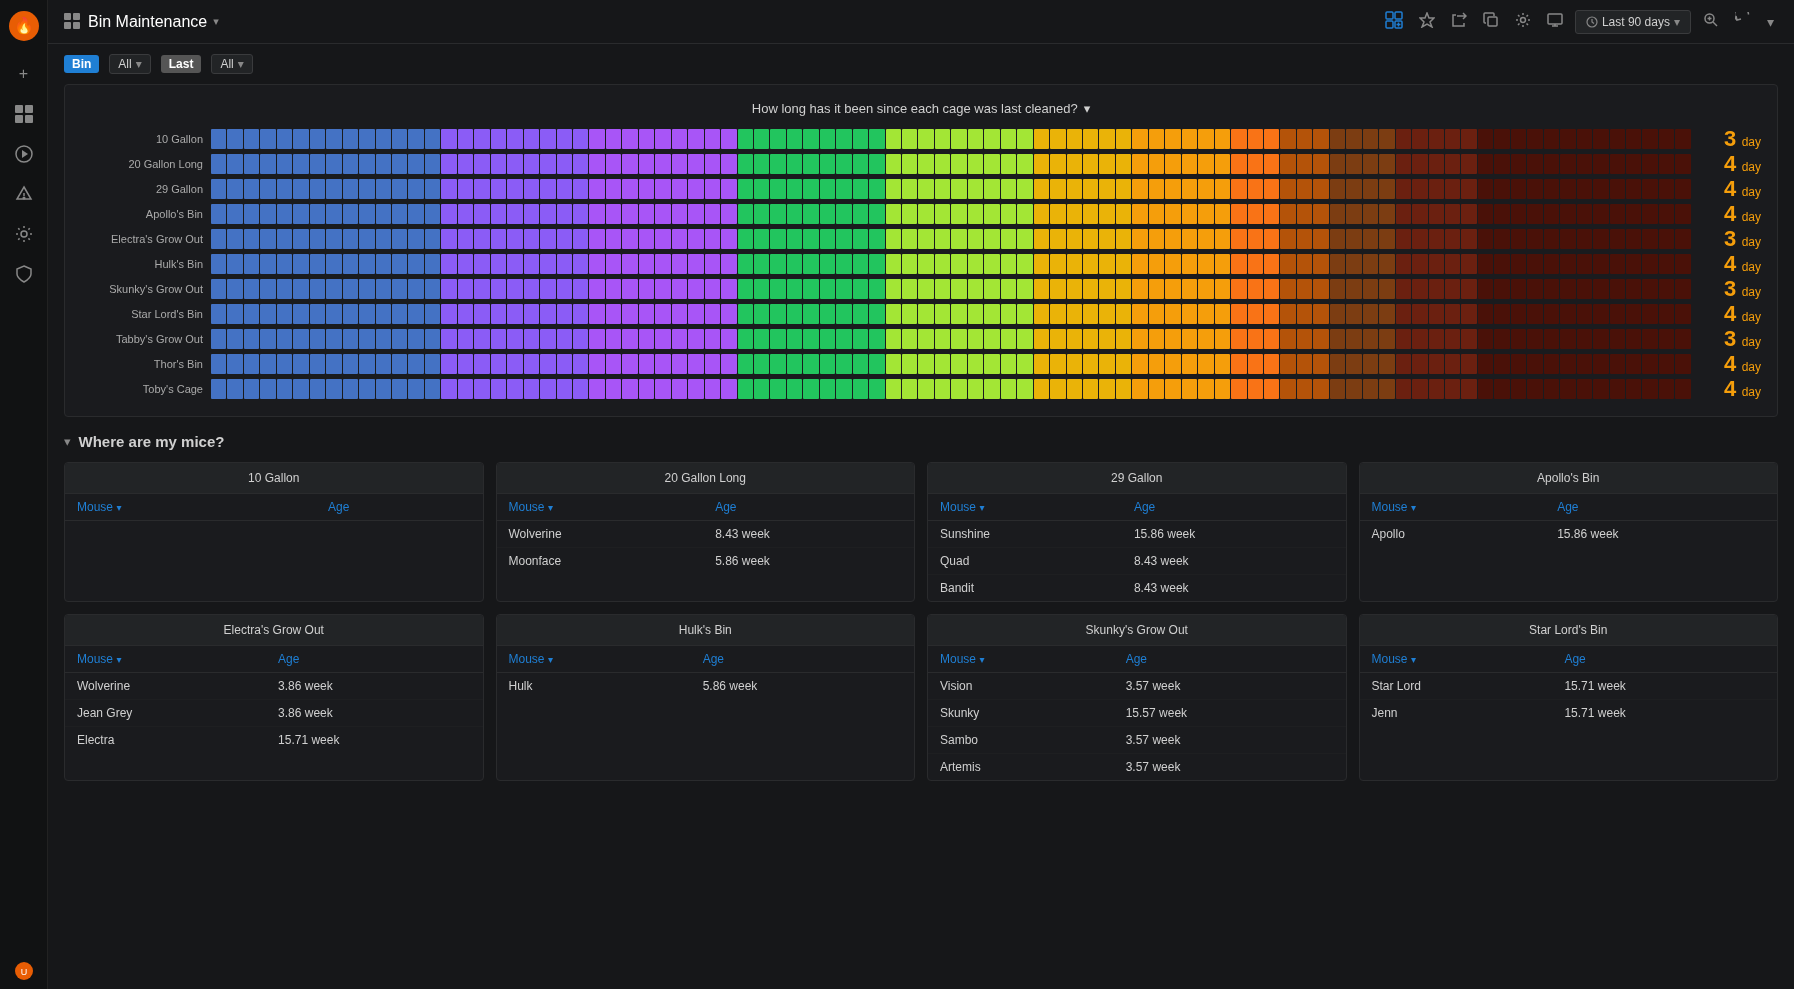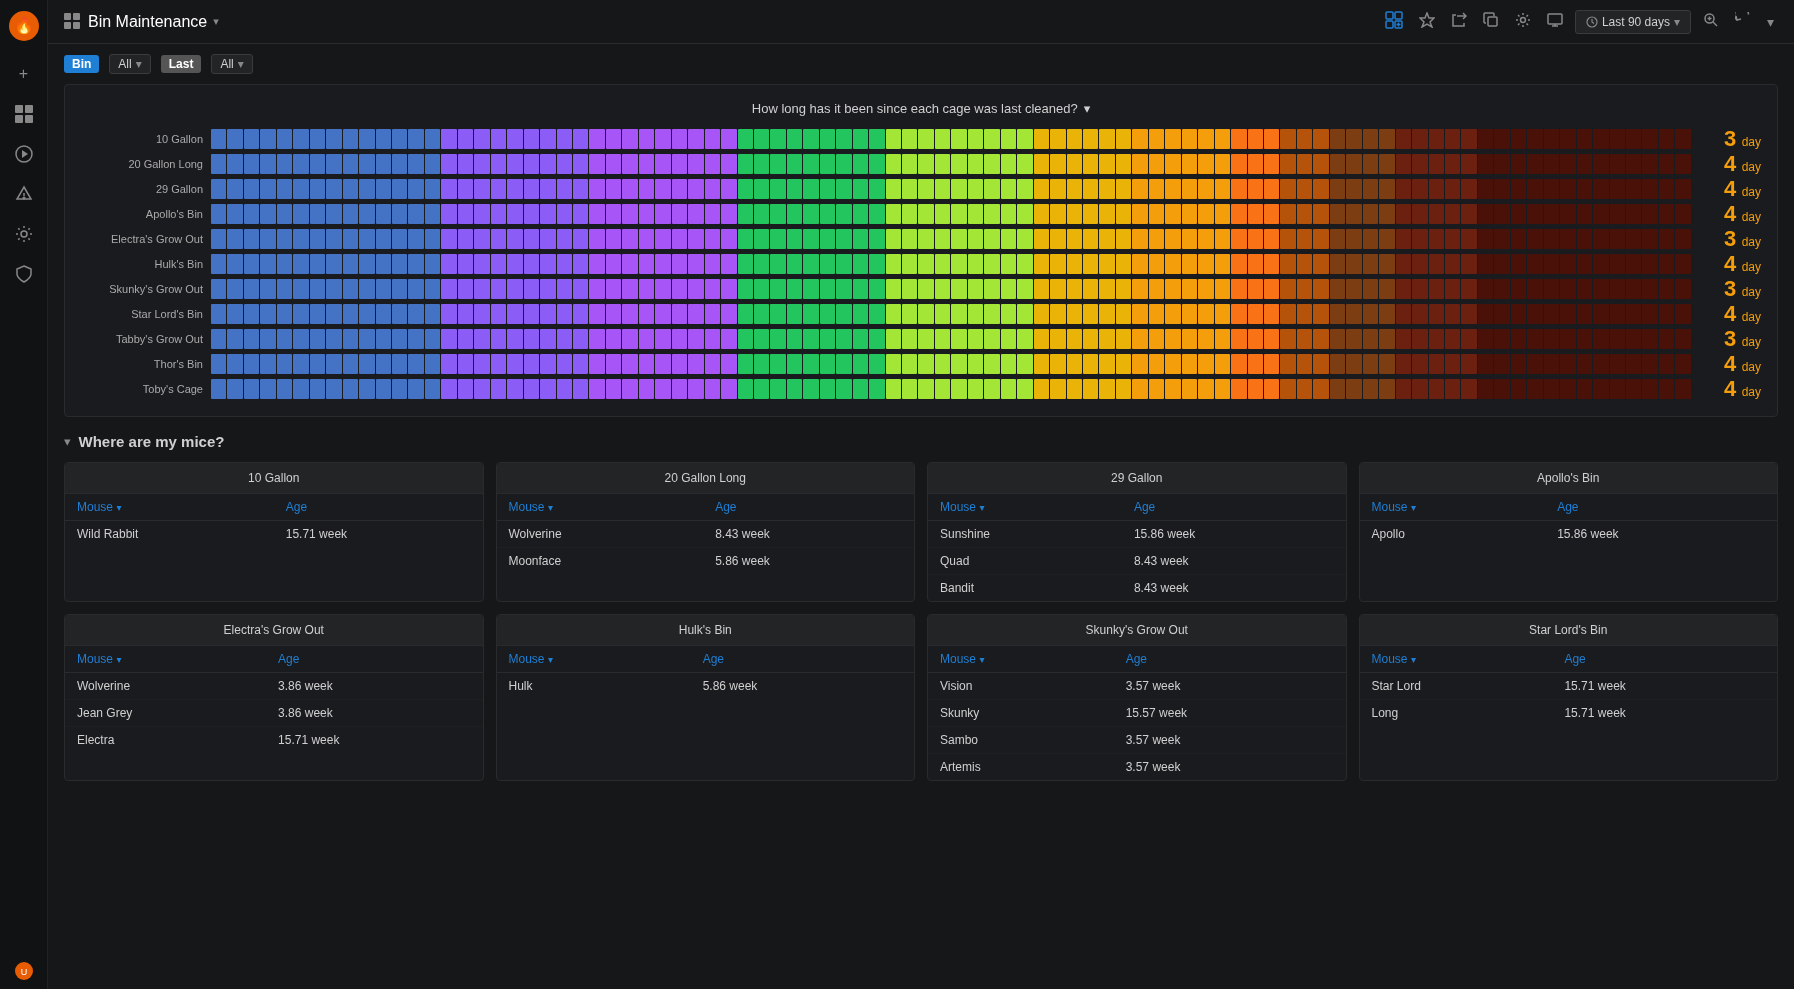--- a/index.html
+++ b/index.html
@@ -1477,24 +1477,20 @@
     <div class="cage-card">
           <div class="cage-card-title">10 Gallon</div>
           <table class="cage-table">
             <thead>
               <tr>
                 <th><span style="color:#1f7fd4">Mouse</span> <span style="color:#1f7fd4;font-size:10px">▾</span></th>
                 <th><span style="color:#1f7fd4">Age</span></th>
               </tr>
             </thead>
             <tbody>
-              <tr>
-                <td>Wild Rabbit</td>
-                <td>15.71 week</td>
-              </tr>
             </tbody>
           </table>
         </div>
         <div class="cage-card">
           <div class="cage-card-title">20 Gallon Long</div>
           <table class="cage-table">
             <thead>
               <tr>
                 <th><span style="color:#1f7fd4">Mouse</span> <span style="color:#1f7fd4;font-size:10px">▾</span></th>
                 <th><span style="color:#1f7fd4">Age</span></th>
@@ -1633,21 +1629,21 @@
                 <th><span style="color:#1f7fd4">Mouse</span> <span style="color:#1f7fd4;font-size:10px">▾</span></th>
                 <th><span style="color:#1f7fd4">Age</span></th>
               </tr>
             </thead>
             <tbody>
               <tr>
                 <td>Star Lord</td>
                 <td>15.71 week</td>
               </tr>
               <tr>
-                <td>Long</td>
+                <td>Jenn</td>
                 <td>15.71 week</td>
               </tr>
             </tbody>
           </table>
         </div>
       </div>
 
   </div>
 </div>
 

